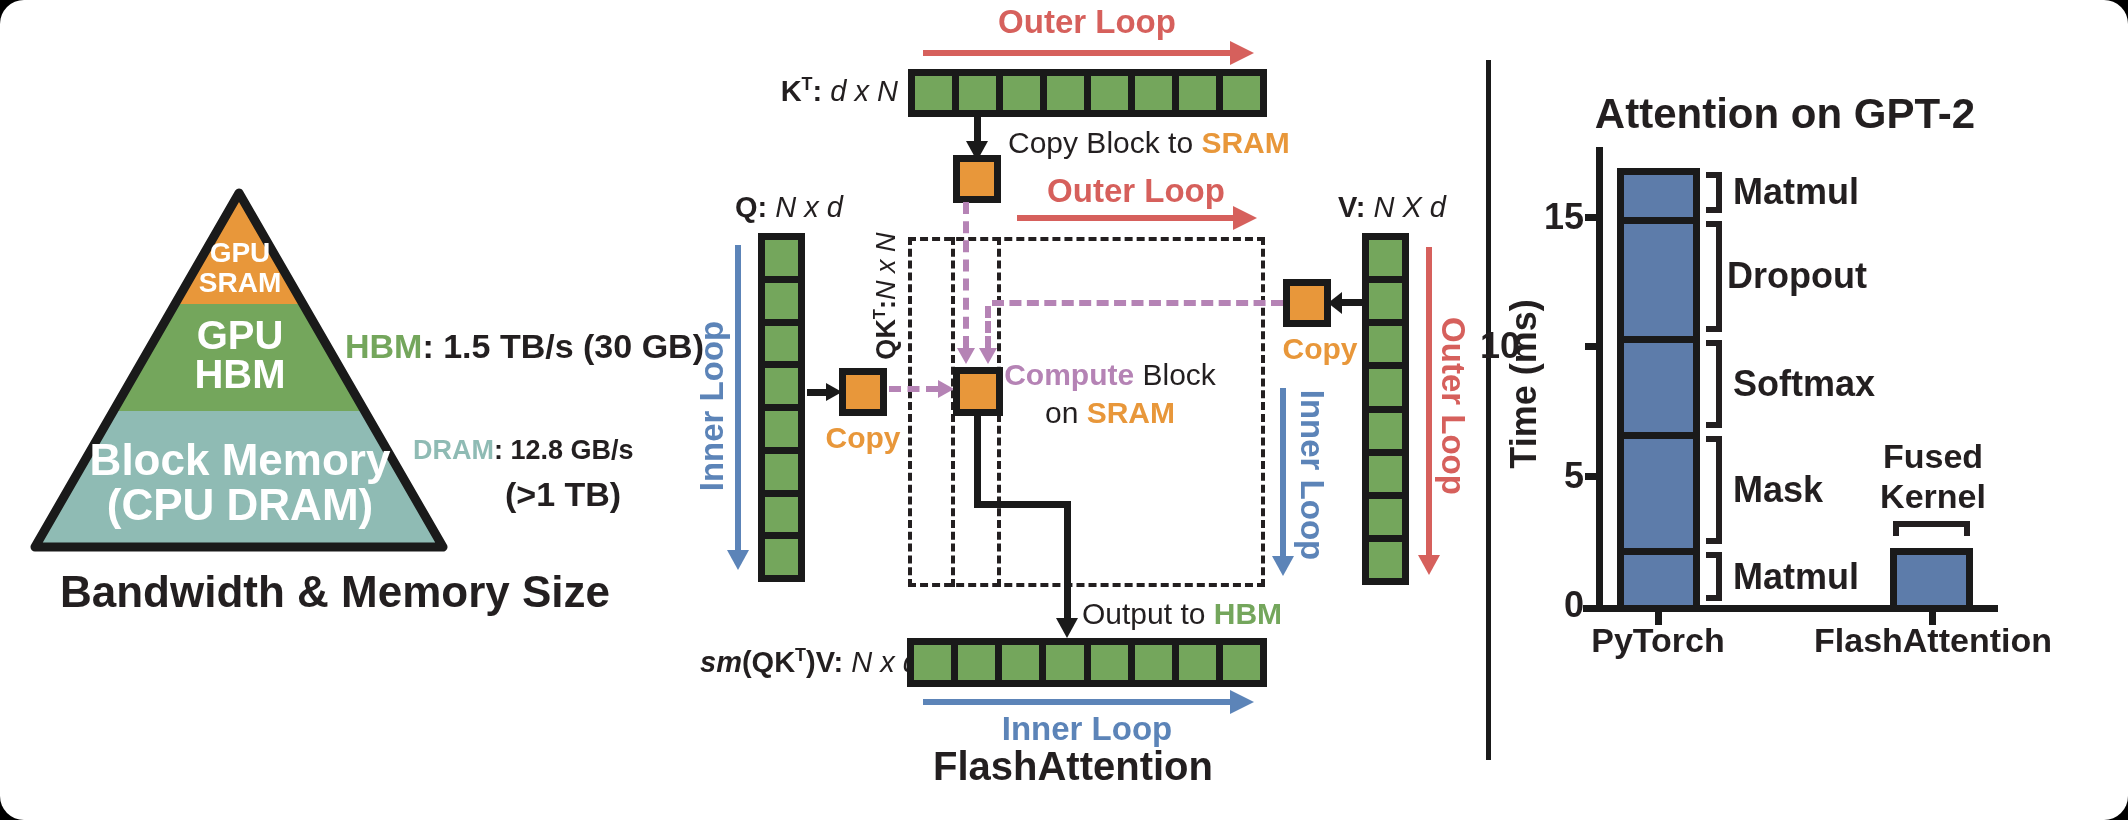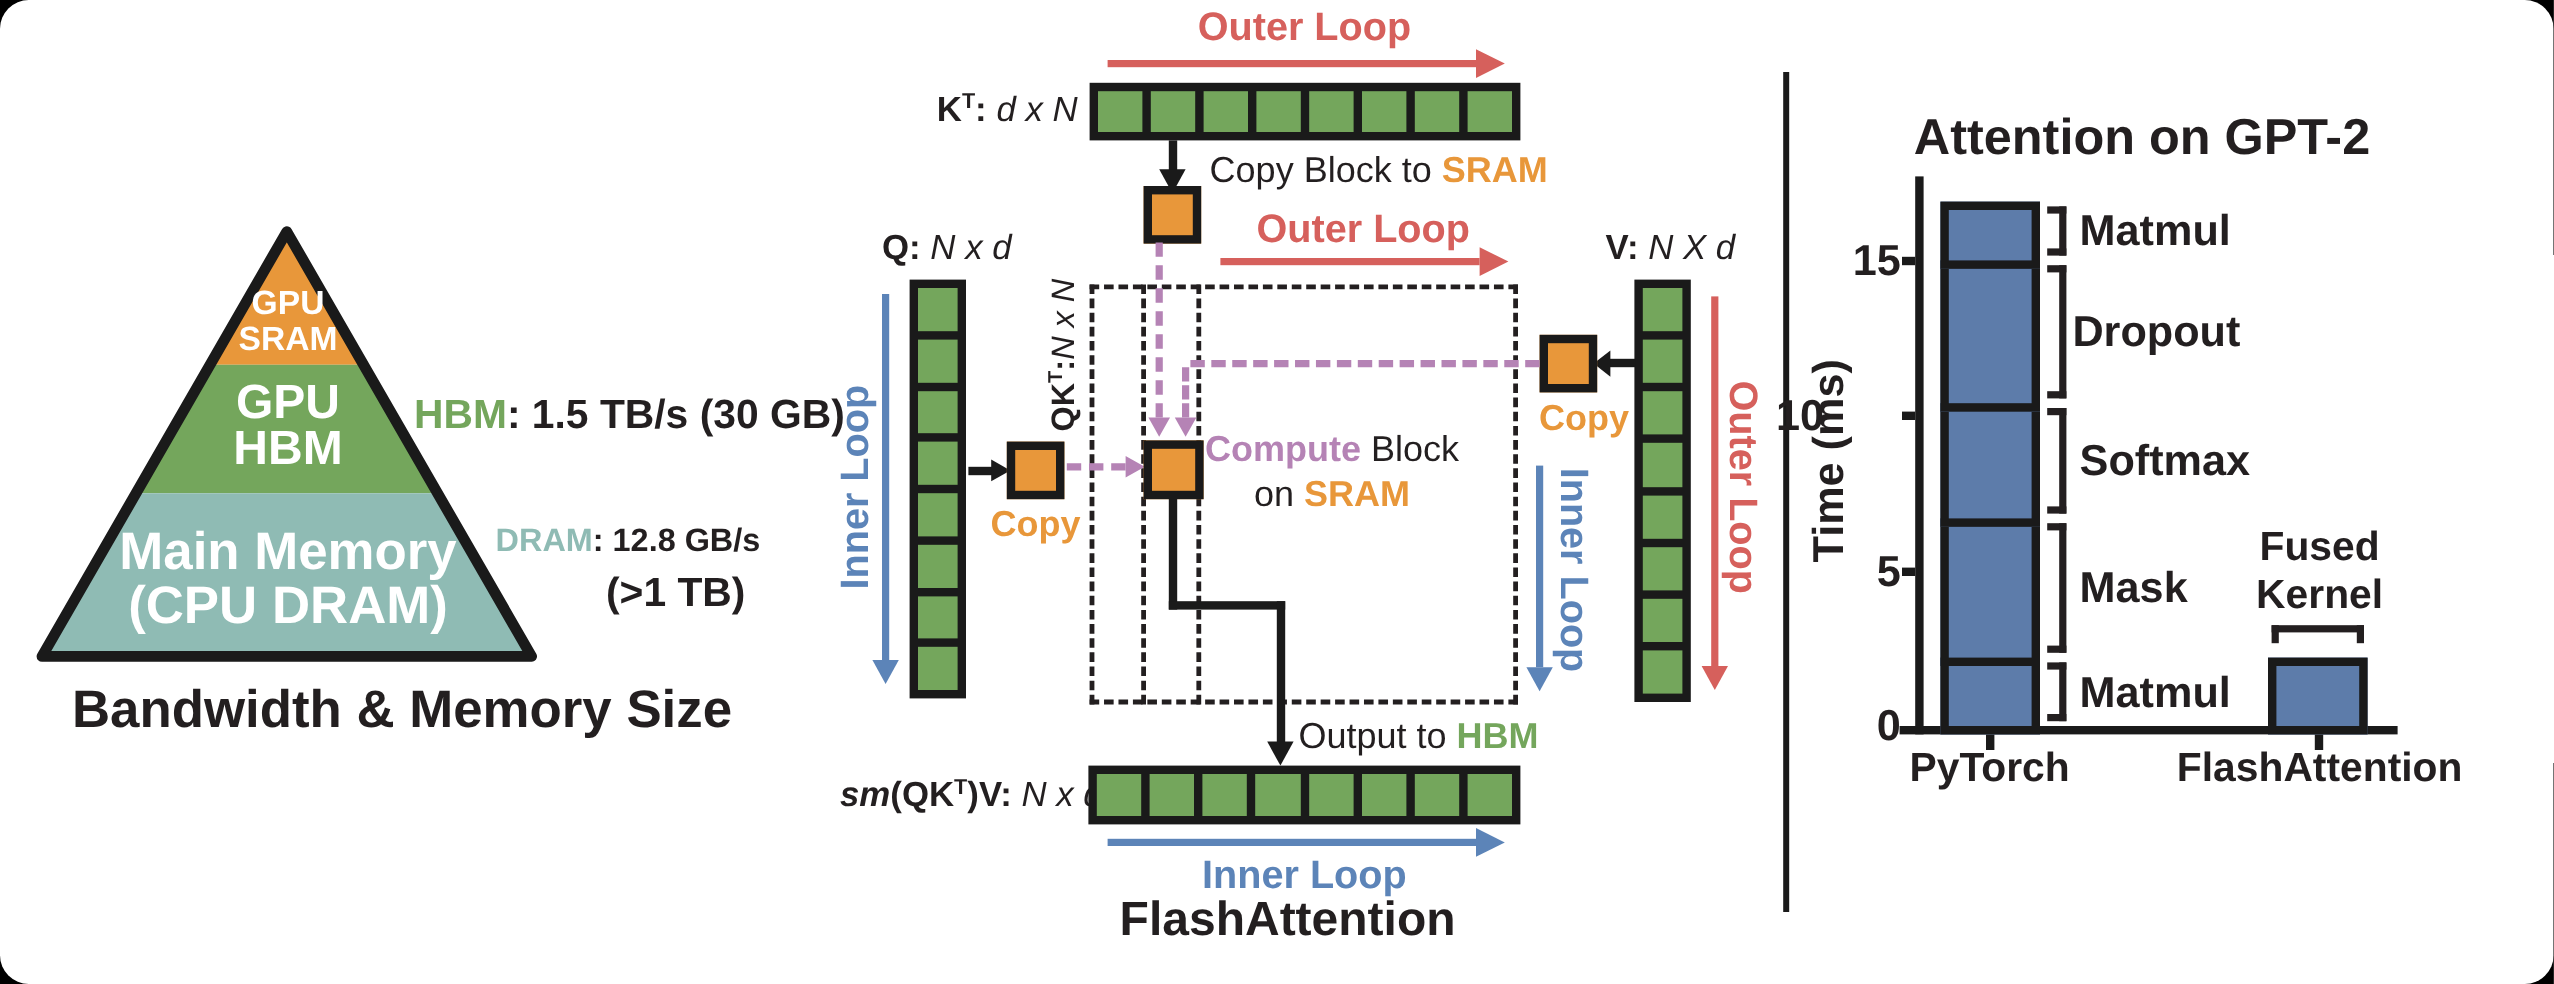--- a/index.html
+++ b/index.html
@@ -68,21 +68,21 @@
 
   <div class="t b ctr" style="left:165px;top:238px;width:150px;font-size:28px;line-height:30px;color:#fff;flex-direction:column">
     <div>GPU</div>
       <div>SRAM</div>
   </div>
   <div class="t b ctr" style="left:140px;top:316px;width:200px;font-size:40px;line-height:39px;color:#fff;flex-direction:column">
     <div>GPU</div>
       <div>HBM</div>
   </div>
   <div class="t b ctr" style="left:70px;top:437px;width:340px;font-size:44px;line-height:45px;color:#fff;flex-direction:column">
-    <div>Main Memory</div>
+    <div>Block Memory</div>
       <div>(CPU DRAM)</div>
   </div>
 
   <div class="t b" style="left:345px;top:327px;font-size:34px">
     <span class="green">HBM</span><span>: 1.5 TB/s (30 GB)</span>
   </div>
   <div class="t b" style="left:413px;top:435px;font-size:27px">
     <span class="teal">DRAM</span><span>: 12.8 GB/s</span>
   </div>
   <div class="t b" style="left:505px;top:475px;font-size:34px">(&gt;1 TB)</div>

